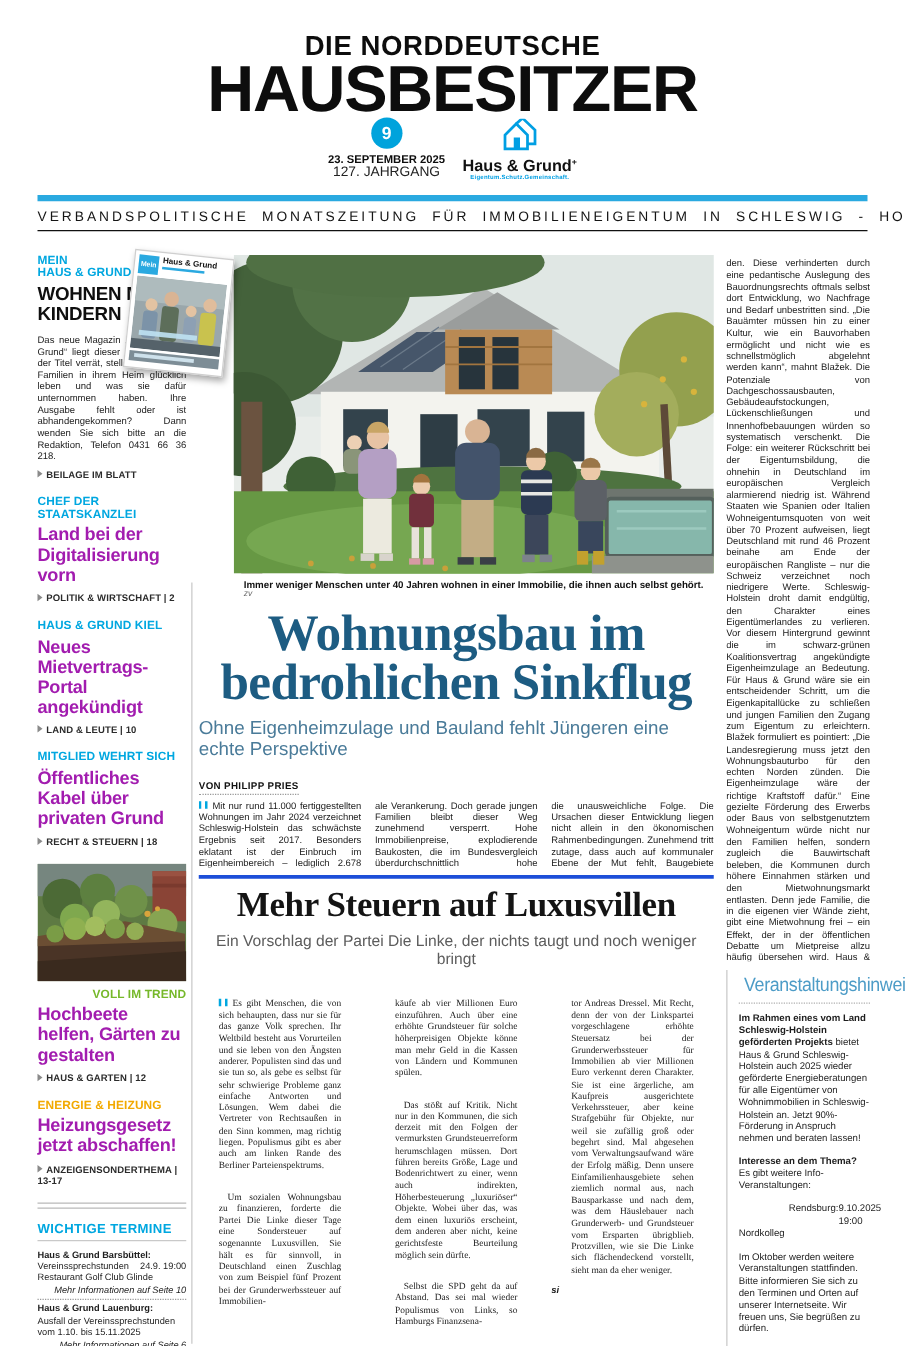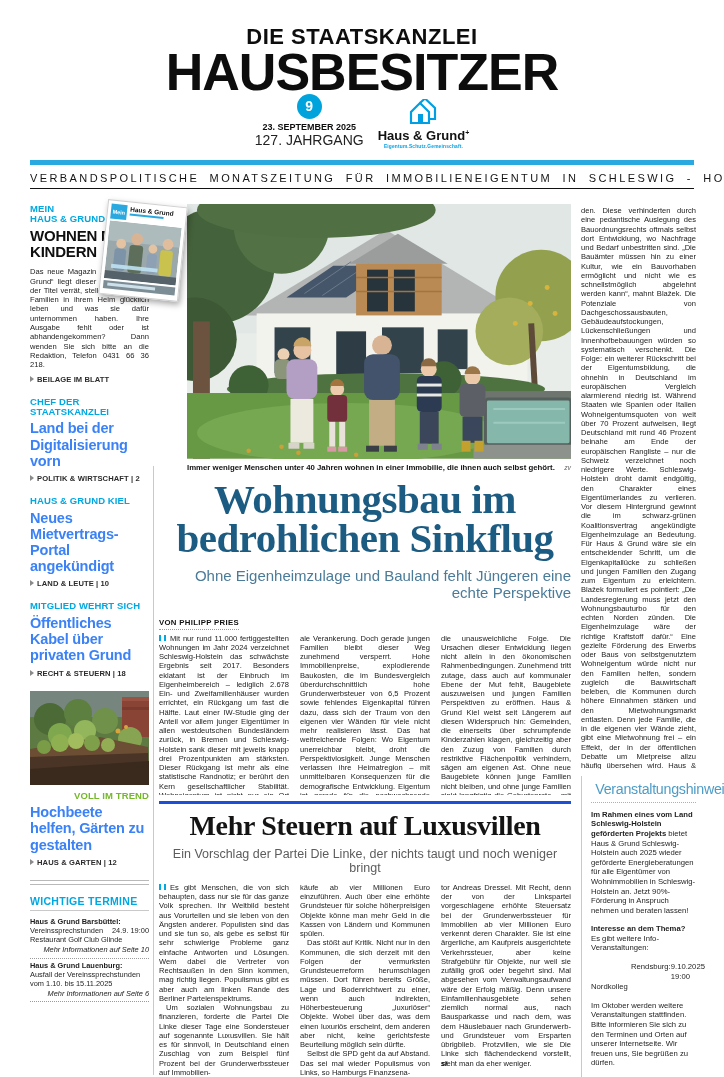--- a/index.html
+++ b/index.html
@@ -7,79 +7,79 @@
         font-family:"Liberation Sans",sans-serif;color:#1b1b1b;-webkit-font-smoothing:antialiased;}
   
   .masthead{position:relative;height:176px;padding-top:24px;box-sizing:border-box;text-align:center;}
   .m-over{font-size:22px;font-weight:900;letter-spacing:.5px;color:#0d0d0d;}
   .m-main{font-size:52px;font-weight:900;letter-spacing:-1px;line-height:.88;color:#0d0d0d;}
   .m-row2{display:flex;justify-content:center;align-items:flex-end;gap:14px;margin-top:-2px;}
   .m-datecol{display:flex;flex-direction:column;align-items:center;padding-bottom:5px;}
   .m-issue{width:25px;height:25px;border-radius:50%;background:#00a3dc;color:#fff;font-weight:800;
            font-size:14px;line-height:25px;text-align:center;margin-bottom:3px;}
   .m-date{font-size:9px;font-weight:800;color:#0d0d0d;}
-  .m-vol{font-size:14px;color:#222;}
+  .m-vol{font-size:11px;color:#222;}
   .m-zeitung{font-size:52px;font-weight:900;letter-spacing:-1px;line-height:.85;color:#0d0d0d;}
   .m-logo{display:flex;flex-direction:column;align-items:center;padding-bottom:4px;}
   .m-logo-name{font-size:13px;font-weight:800;color:#111;line-height:1;}
   .m-logo-name sup{font-size:7px;}
   .m-logo-tag{font-size:4.8px;color:#009fe3;font-weight:700;letter-spacing:.2px;margin-top:1px;}
   .m-bar{height:5px;background:#2aa9e0;margin:7px 30px 0;}
   .m-subtitle{font-size:11px;letter-spacing:2.4px;word-spacing:5px;color:#151515;margin:7px 30px 4px;white-space:nowrap;}
   .m-rule{border-bottom:1.5px solid #111;margin:0 30px;}
   
   .content{position:absolute;top:204px;left:30px;right:28px;bottom:0;display:flex;gap:10px;}
   .sidebar{width:119px;flex:none;}
   .main{flex:1;display:flex;gap:10px;min-width:0;}
   .main-left{width:412px;flex:none;position:relative;display:flex;flex-direction:column;}
   .main-right{flex:1;display:flex;flex-direction:column;min-width:0;}
   .vrule{position:absolute;left:-6px;top:262px;bottom:2px;width:1px;background:#c9c9c9;}
   
   .kicker{font-size:9.5px;font-weight:800;line-height:1.1;margin-bottom:3px;letter-spacing:.1px;}
   .k-cyan{color:#00a7e0;} .k-green{color:#76b82a;margin-left:44px;} .k-yellow{color:#f2a900;}
   .t-head-caps{font-size:15px;font-weight:800;line-height:1.08;color:#0f0f0f;margin-bottom:7px;letter-spacing:-.2px;}
-  .t-head{font-size:14.5px;font-weight:800;line-height:1.12;color:#3b82f6;margin-bottom:4px;letter-spacing:-.2px;}
+  .t-head{font-size:14.5px;font-weight:800;line-height:1.12;color:#a21caf;margin-bottom:4px;letter-spacing:-.2px;}
   .t-body{font-size:7.6px;line-height:9.3px;text-align:justify;color:#222;}
   .t-link{font-size:7.6px;font-weight:800;color:#2b2b2b;margin:5px 0 13px;letter-spacing:.1px;}
   .tri{display:inline-block;width:0;height:0;border-left:4px solid #8a8a8a;border-top:3px solid transparent;
        border-bottom:3px solid transparent;margin-right:3px;}
   .side-img{width:119px;height:94px;margin:2px 0 6px;display:block;}
   .dbl{border-top:1px solid #b9b9b9;border-bottom:1px solid #b9b9b9;height:3px;margin:8px 0 10px;}
   .side-h{font-size:10.5px;font-weight:800;color:#00a7e0;letter-spacing:.3px;padding-bottom:3px;
           border-bottom:1px solid #c9c9c9;margin-bottom:4px;}
   .ti{font-size:7.4px;line-height:9.2px;color:#1e1e1e;padding:2px 0 3px;border-bottom:1px dotted #9a9a9a;}
   .ti-title{font-weight:800;}
   .ti-row{display:flex;justify-content:space-between;}
   .ti-note{font-style:italic;margin-top:1px;text-align:right;}
   
   .photo-wrap{margin-left:28px;height:256px;position:relative;}
   .photo-wrap svg{width:100%;height:100%;display:block;}
   .caption{display:flex;justify-content:space-between;align-items:baseline;margin:4px 0 0 28px;
-           font-size:7.8px;font-weight:700;color:#111;}
+           font-size:7.8px;font-weight:700;color:#111;flex-direction:column;}
   .cap-credit{font-weight:400;font-style:italic;font-size:6.8px;color:#666;margin-left:8px;}
   .headline{font-family:"Liberation Serif",serif;font-weight:700;font-size:41px;line-height:.95;
             color:#1d5c82;text-align:center;margin-top:8px;letter-spacing:-.5px;}
-  .subhead{font-size:15px;color:#4a7b99;text-align:right;margin:9px 0 8px;}
+  .subhead{font-size:15px;color:#4a7b99;text-align:left;margin:9px 0 8px;}
   .cols-wrap{margin-top:2px;}
   .byline{display:inline-block;font-size:7.8px;font-weight:800;letter-spacing:.3px;color:#111;
           border-bottom:1px dotted #999;padding-bottom:2px;margin-bottom:4px;}
   .cols3{display:flex;gap:11px;}
   .col{flex:1;min-width:0;font-size:7.55px;line-height:9.25px;text-align:justify;color:#1b1b1b;overflow:hidden;}
   .col p{margin:0;}
   .top-left-body{height:213px;overflow:hidden;}
   .col4{height:603px;overflow:hidden;font-size:7.55px;line-height:9.25px;text-align:justify;color:#1b1b1b;padding-top:2px;}
   .pmark{display:inline-block;width:3px;height:6px;border-left:2px solid #00a7e0;border-right:2px solid #00a7e0;margin-right:4px;}
   
   .luxus{border-top:3px solid #1d4ed8;margin-top:6px;padding-top:4px;flex:1;}
   .lx-head{font-family:"Liberation Serif",serif;font-weight:700;font-size:28px;color:#141414;
            text-align:center;letter-spacing:-.3px;margin-top:2px;}
   .lx-sub{font-size:12.5px;color:#5c5c5c;text-align:center;margin:5px 0 8px;}
   .lx-cols{display:flex;gap:11px;}
   .lx-col{flex:1;min-width:0;font-size:7.55px;line-height:9.25px;text-align:justify;color:#1b1b1b;overflow:hidden;}
-  .lx-col p{margin:0;}
+  .lx-col p{margin:16px;font-family:Liberation Serif, serif;}
   .lx-col p + p{text-indent:7px;}
   .sign{display:block;font-style:italic;font-weight:700;margin-top:-9.25px;}
   
   .events{border-left:1px solid #c9c9c9;margin-top:7px;padding:4px 0 0 9px;flex:1;min-width:0;}
   .ev-title{font-size:15.5px;color:#4d9cc7;text-align:center;letter-spacing:-.3px;transform:scaleX(.92);
             transform-origin:center;white-space:nowrap;}
   .ev-dots{border-bottom:1.5px dotted #b0b0b0;margin:4px 0 7px;}
   .ev-body{font-size:7.7px;line-height:9.6px;color:#1e1e1e;}
   .ev-body b{font-weight:800;}
   .ev-p{margin:0 0 9px;}
@@ -97,21 +97,21 @@
   .mag-photo{width:100%;height:58px;display:block;}
   .mag-strip{height:8px;margin-top:2px;background:#7d8d96;position:relative;}
   .mag-strip i{position:absolute;left:4px;top:2px;right:20px;height:3px;background:rgba(220,240,250,.85);}
 </style>
 </head>
 <body>
 
 <div id="page">
 
   <div class="masthead">
-    <div class="m-over">DIE STAATSKANZLEI</div>
+    <div class="m-over">DIE NORDDEUTSCHE</div>
     <div class="m-main">HAUSBESITZER</div>
     <div class="m-row2">
       <div class="m-datecol">
         <div class="m-issue">9</div>
         <div class="m-date">23. SEPTEMBER 2025</div>
         <div class="m-vol">127. JAHRGANG</div>
       </div>
       <div class="m-logo">
         <span>
           <svg width="34" height="26" viewBox="0 0 34 26">
@@ -211,20 +211,25 @@
           <circle cx="96" cy="36" r="2" fill="#d9a43c"></circle>
         <polygon points="0,78 119,70 119,94 0,94" fill="#3a2a1e"></polygon>
       </svg>
 
       <div>
         <div class="kicker k-green">VOLL IM TREND</div>
         <div class="t-head">Hochbeete helfen, Gärten zu gestalten</div>
         <div class="t-link"><span class="tri"></span><span>HAUS &amp; GARTEN | 12</span></div>
       </div>
 
+      <div>
+        <div class="kicker k-yellow">ENERGIE &amp; HEIZUNG</div>
+        <div class="t-head">Heizungsgesetz jetzt abschaffen!</div>
+        <div class="t-link"><span class="tri"></span><span>ANZEIGENSONDERTHEMA | 13-17</span></div>
+      </div>
 
       <div class="dbl"></div>
 
       <div>
         <div class="side-h">WICHTIGE TERMINE</div>
 
         <div class="ti">
           <div class="ti-title">Haus &amp; Grund Barsbüttel:</div>
           <div class="ti-row">
               <span>Vereinssprechstunden</span>

